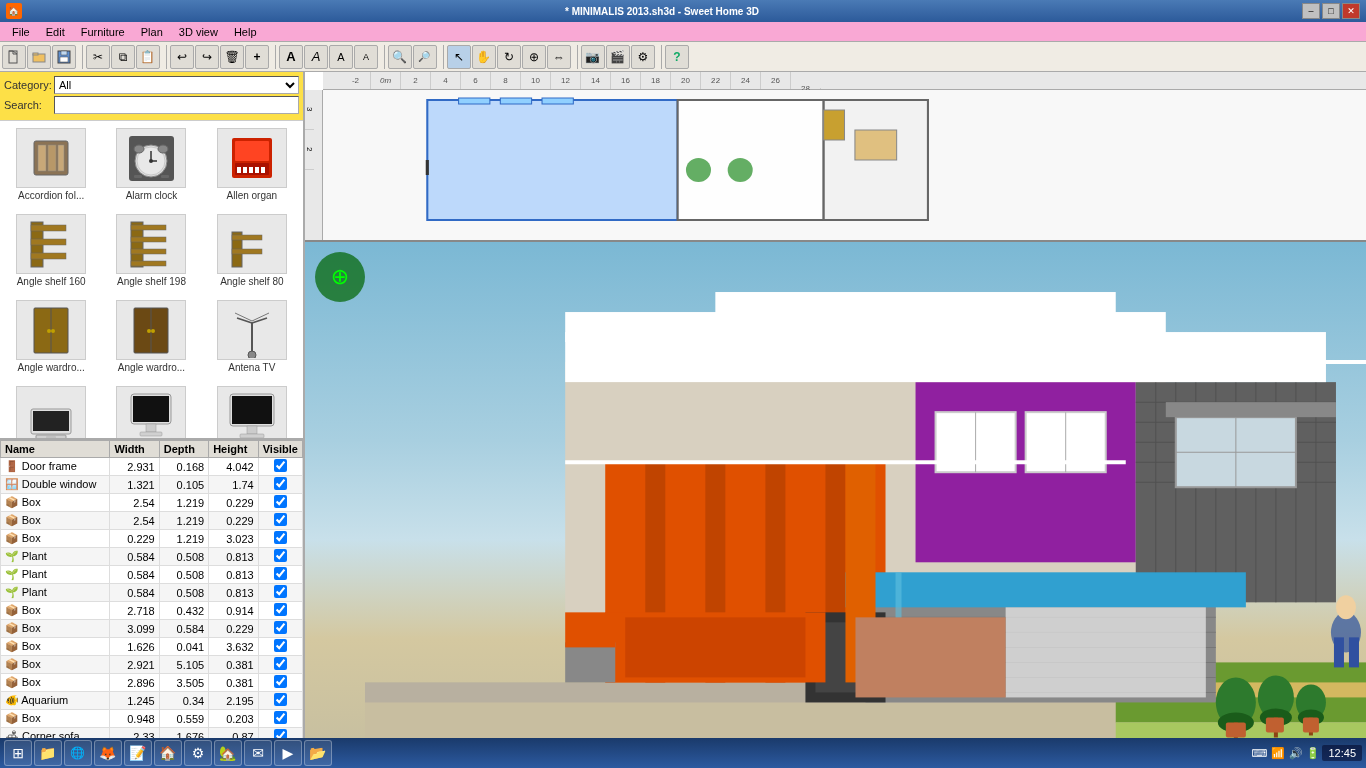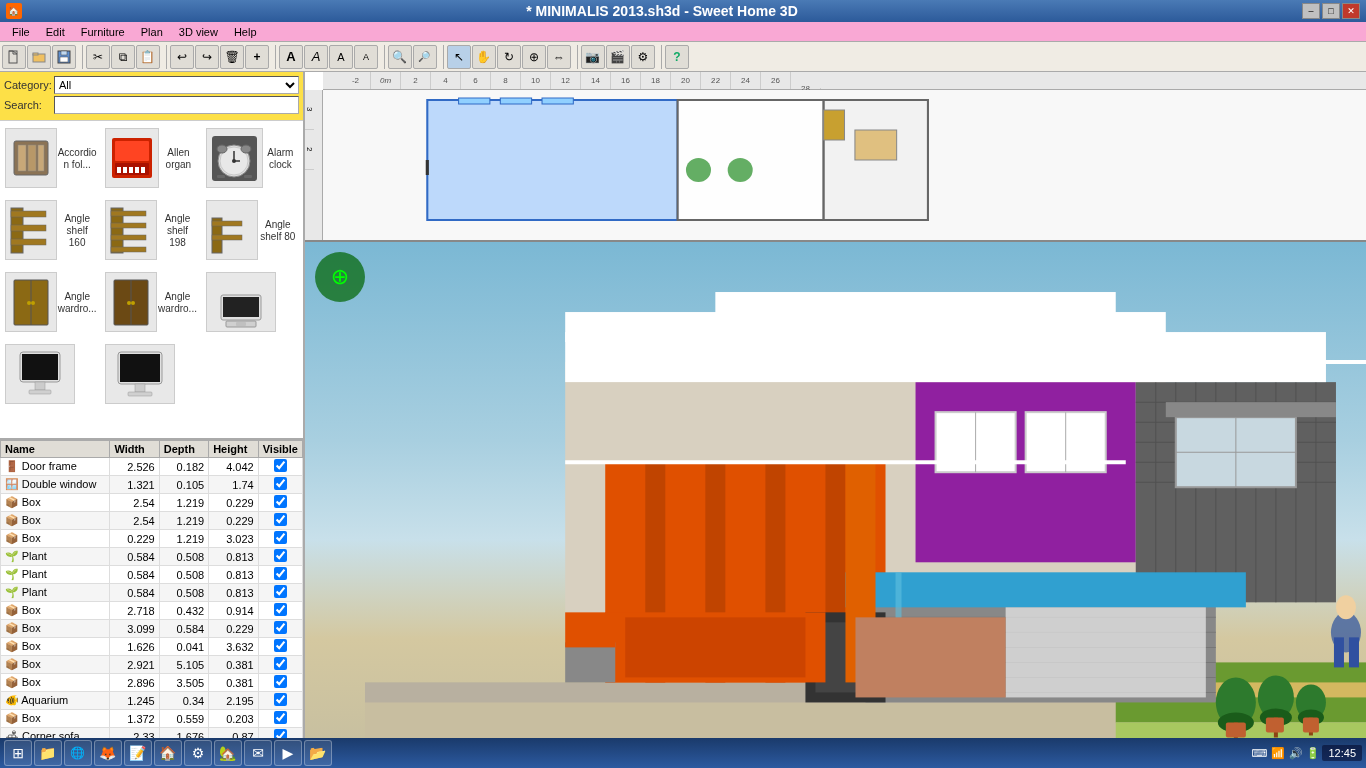--- a/index.html
+++ b/index.html
@@ -8,21 +8,21 @@
     
     #titlebar {
       height: 22px;
       background: linear-gradient(to bottom, #4a7ab5, #2c5a9a);
       display: flex;
       align-items: center;
       justify-content: space-between;
       padding: 0 6px;
       color: white;
     }
-    #titlebar .title { font-size: 14px; font-weight: bold; flex: 1; text-align: center; }
+    #titlebar .title { font-size: 10px; font-weight: bold; flex: 1; text-align: center; }
     #titlebar .win-controls { display: flex; gap: 2px; }
     #titlebar .win-btn {
       width: 18px; height: 16px;
       background: #c0c0c0;
       border: 1px solid #888;
       cursor: pointer;
       font-size: 9px;
       display: flex; align-items: center; justify-content: center;
       color: #000;
     }
@@ -107,20 +107,21 @@
       overflow-y: auto;
       background: white;
       display: grid;
       grid-template-columns: repeat(3, 1fr);
       align-content: start;
       padding: 2px;
       gap: 2px;
     }
     .furn-item {
       display: flex;
+      flex-direction: column;
       align-items: center;
       padding: 4px 2px;
       cursor: pointer;
       border: 1px solid transparent;
     }
     .furn-thumb {
       width: 70px; height: 60px;
       background: #e8e8e8;
       display: flex; align-items: center; justify-content: center;
       font-size: 28px;
@@ -397,56 +398,56 @@
               <rect x="12" y="12" width="8" height="26" fill="#c8a878" stroke="#888" stroke-width="0.5"></rect>
               <rect x="22" y="12" width="8" height="26" fill="#b89868" stroke="#888" stroke-width="0.5"></rect>
               <rect x="32" y="12" width="6" height="26" fill="#c8a878" stroke="#888" stroke-width="0.5"></rect>
             </svg>
         </div>
         <span class="furn-label">Accordion fol...</span>
       </div>
 
       <div class="furn-item">
         <div class="furn-thumb">
+          <svg width="55" height="55" viewBox="0 0 55 55">
+            <rect x="5" y="5" width="45" height="45" fill="#555" rx="3"></rect>
+
+            <circle cx="27" cy="30" r="16" fill="#ddd" stroke="#888" stroke-width="1"></circle>
+            <circle cx="27" cy="30" r="14" fill="#e8e8e8" stroke="#aaa" stroke-width="0.5"></circle>
+            <circle cx="27" cy="30" r="2" fill="#333"></circle>
+            <line x1="27" y1="30" x2="27" y2="20" stroke="#333" stroke-width="1.5"></line>
+            <line x1="27" y1="30" x2="33" y2="30" stroke="#333" stroke-width="1.5"></line>
+
+            <ellipse cx="15" cy="18" rx="5" ry="4" fill="#888" stroke="#666" stroke-width="1"></ellipse>
+            <ellipse cx="39" cy="18" rx="5" ry="4" fill="#888" stroke="#666" stroke-width="1"></ellipse>
+            <rect x="10" y="44" width="8" height="3" rx="1" fill="#666"></rect>
+            <rect x="37" y="44" width="8" height="3" rx="1" fill="#666"></rect>
+          </svg>
+        </div>
+        <span class="furn-label">Alarm clock</span>
+      </div>
+
+      <div class="furn-item">
+        <div class="furn-thumb">
           <svg width="50" height="50" viewBox="0 0 50 50">
               <rect x="5" y="5" width="40" height="40" rx="2" fill="#cc2200"></rect>
               <rect x="8" y="8" width="34" height="20" fill="#ff4422" rx="1"></rect>
               <rect x="8" y="30" width="34" height="12" fill="#aa1100" rx="1"></rect>
               <rect x="10" y="34" width="4" height="6" fill="#fff"></rect>
               <rect x="16" y="34" width="4" height="6" fill="#fff"></rect>
               <rect x="22" y="34" width="4" height="6" fill="#fff"></rect>
               <rect x="28" y="34" width="4" height="6" fill="#fff"></rect>
               <rect x="34" y="34" width="4" height="6" fill="#fff"></rect>
             </svg>
         </div>
         <span class="furn-label">Allen organ</span>
       </div>
 
       <div class="furn-item">
         <div class="furn-thumb">
-          <svg width="55" height="55" viewBox="0 0 55 55">
-            <rect x="5" y="5" width="45" height="45" fill="#555" rx="3"></rect>
-
-            <circle cx="27" cy="30" r="16" fill="#ddd" stroke="#888" stroke-width="1"></circle>
-            <circle cx="27" cy="30" r="14" fill="#e8e8e8" stroke="#aaa" stroke-width="0.5"></circle>
-            <circle cx="27" cy="30" r="2" fill="#333"></circle>
-            <line x1="27" y1="30" x2="27" y2="20" stroke="#333" stroke-width="1.5"></line>
-            <line x1="27" y1="30" x2="33" y2="30" stroke="#333" stroke-width="1.5"></line>
-
-            <ellipse cx="15" cy="18" rx="5" ry="4" fill="#888" stroke="#666" stroke-width="1"></ellipse>
-            <ellipse cx="39" cy="18" rx="5" ry="4" fill="#888" stroke="#666" stroke-width="1"></ellipse>
-            <rect x="10" y="44" width="8" height="3" rx="1" fill="#666"></rect>
-            <rect x="37" y="44" width="8" height="3" rx="1" fill="#666"></rect>
-          </svg>
-        </div>
-        <span class="furn-label">Alarm clock</span>
-      </div>
-
-      <div class="furn-item">
-        <div class="furn-thumb">
           <svg width="50" height="55" viewBox="0 0 50 55">
               <rect x="5" y="5" width="12" height="45" fill="#8B6914" stroke="#666" stroke-width="1"></rect>
               <rect x="5" y="8" width="35" height="6" fill="#a07820" stroke="#666" stroke-width="0.5"></rect>
               <rect x="5" y="22" width="35" height="6" fill="#a07820" stroke="#666" stroke-width="0.5"></rect>
               <rect x="5" y="36" width="35" height="6" fill="#a07820" stroke="#666" stroke-width="0.5"></rect>
             </svg>
         </div>
         <span class="furn-label">Angle shelf 160</span>
       </div>
 
@@ -491,20 +492,33 @@
           <svg width="50" height="55" viewBox="0 0 50 55">
               <rect x="8" y="5" width="34" height="45" rx="1" fill="#6B4914" stroke="#555" stroke-width="1"></rect>
               <line x1="25" y1="5" x2="25" y2="50" stroke="#555" stroke-width="1"></line>
               <circle cx="23" cy="28" r="2" fill="#c0a000"></circle>
               <circle cx="27" cy="28" r="2" fill="#c0a000"></circle>
             </svg>
         </div>
         <span class="furn-label">Angle wardro...</span>
       </div>
 
+      <div class="furn-item">
+        <div class="furn-thumb">
+          <svg width="50" height="55" viewBox="0 0 50 55">
+              <line x1="25" y1="50" x2="25" y2="20" stroke="#555" stroke-width="2"></line>
+              <line x1="10" y1="15" x2="25" y2="20" stroke="#555" stroke-width="1.5"></line>
+              <line x1="40" y1="15" x2="25" y2="20" stroke="#555" stroke-width="1.5"></line>
+              <circle cx="25" cy="52" r="4" fill="#888" stroke="#555" stroke-width="1"></circle>
+              <line x1="8" y1="10" x2="25" y2="18" stroke="#777" stroke-width="1"></line>
+              <line x1="42" y1="10" x2="25" y2="18" stroke="#777" stroke-width="1"></line>
+            </svg>
+        </div>
+        <span class="furn-label">Antena TV</span>
+      </div>
 
       <div class="furn-item">
         <div class="furn-thumb">
           <svg width="50" height="55" viewBox="0 0 50 55">
               <rect x="5" y="20" width="40" height="25" rx="2" fill="#e0e0e0" stroke="#999" stroke-width="1"></rect>
               <rect x="7" y="22" width="36" height="20" fill="#222"></rect>
               <rect x="10" y="46" width="30" height="6" rx="1" fill="#d0d0d0" stroke="#999" stroke-width="1"></rect>
               <rect x="20" y="47" width="10" height="4" rx="1" fill="#c0c0c0"></rect>
             </svg>
         </div>
@@ -545,22 +559,22 @@
               <th class="col-name">Name</th>
               <th class="col-num">Width</th>
               <th class="col-num">Depth</th>
               <th class="col-num">Height</th>
               <th class="col-vis">Visible</th>
             </tr>
           </thead>
           <tbody id="table-body">
           <tr>
                 <td class="col-name"><span style="font-size:11px;">🚪</span> Door frame</td>
-                <td class="col-num">2.526</td>
-                <td class="col-num">0.182</td>
+                <td class="col-num">2.931</td>
+                <td class="col-num">0.168</td>
                 <td class="col-num">4.042</td>
                 <td class="col-vis"><input type="checkbox" checked="" style=""></td>
               </tr>
               <tr>
                 <td class="col-name"><span style="font-size:11px;">🪟</span> Double window</td>
                 <td class="col-num">1.321</td>
                 <td class="col-num">0.105</td>
                 <td class="col-num">1.74</td>
                 <td class="col-vis"><input type="checkbox" checked="" style=""></td>
               </tr>
@@ -643,21 +657,21 @@
               </tr>
               <tr>
                 <td class="col-name"><span style="font-size:11px;">🐠</span> Aquarium</td>
                 <td class="col-num">1.245</td>
                 <td class="col-num">0.34</td>
                 <td class="col-num">2.195</td>
                 <td class="col-vis"><input type="checkbox" checked="" style=""></td>
               </tr>
               <tr>
                 <td class="col-name"><span style="font-size:11px;">📦</span> Box</td>
-                <td class="col-num">1.372</td>
+                <td class="col-num">0.948</td>
                 <td class="col-num">0.559</td>
                 <td class="col-num">0.203</td>
                 <td class="col-vis"><input type="checkbox" checked="" style=""></td>
               </tr>
               <tr>
                 <td class="col-name"><span style="font-size:11px;">🛋</span> Corner sofa</td>
                 <td class="col-num">2.33</td>
                 <td class="col-num">1.676</td>
                 <td class="col-num">0.87</td>
                 <td class="col-vis"><input type="checkbox" checked="" style=""></td>

